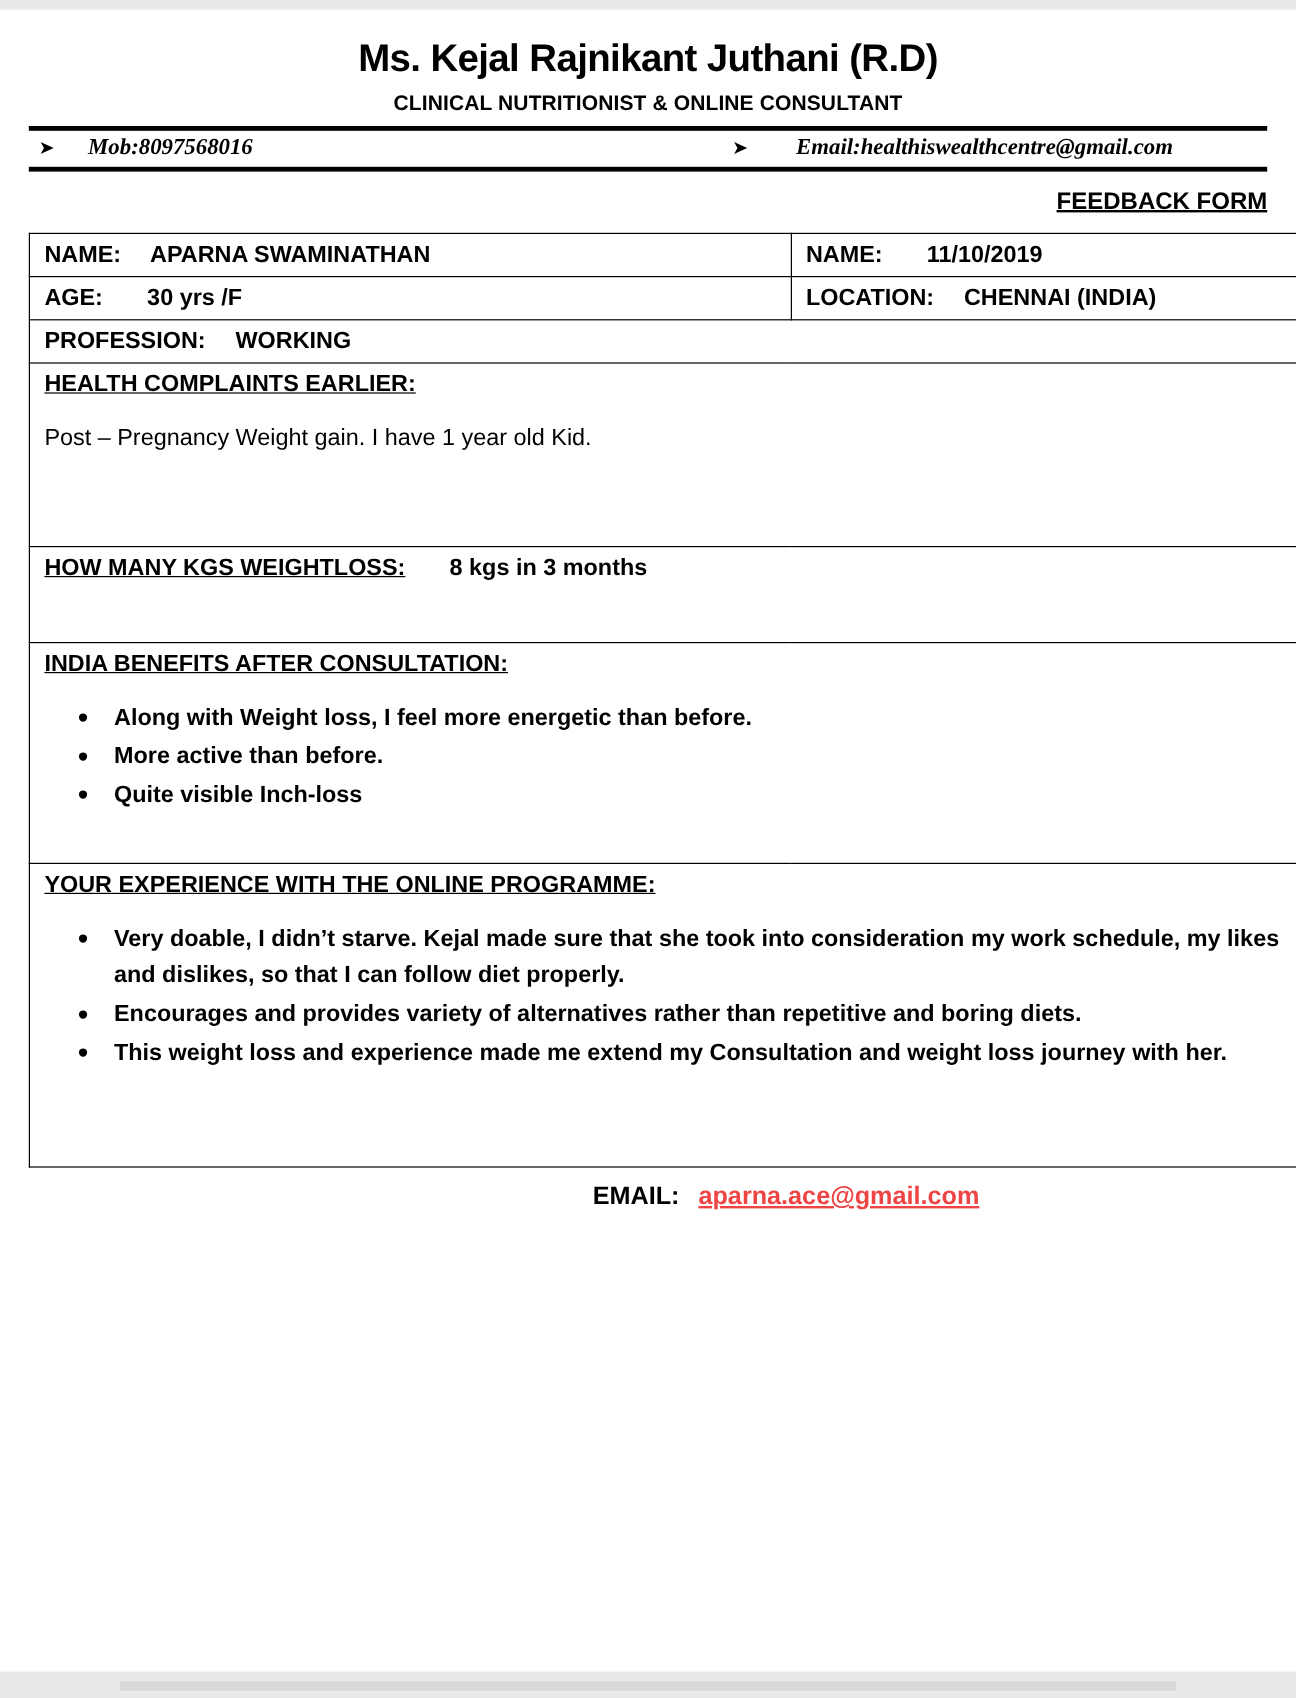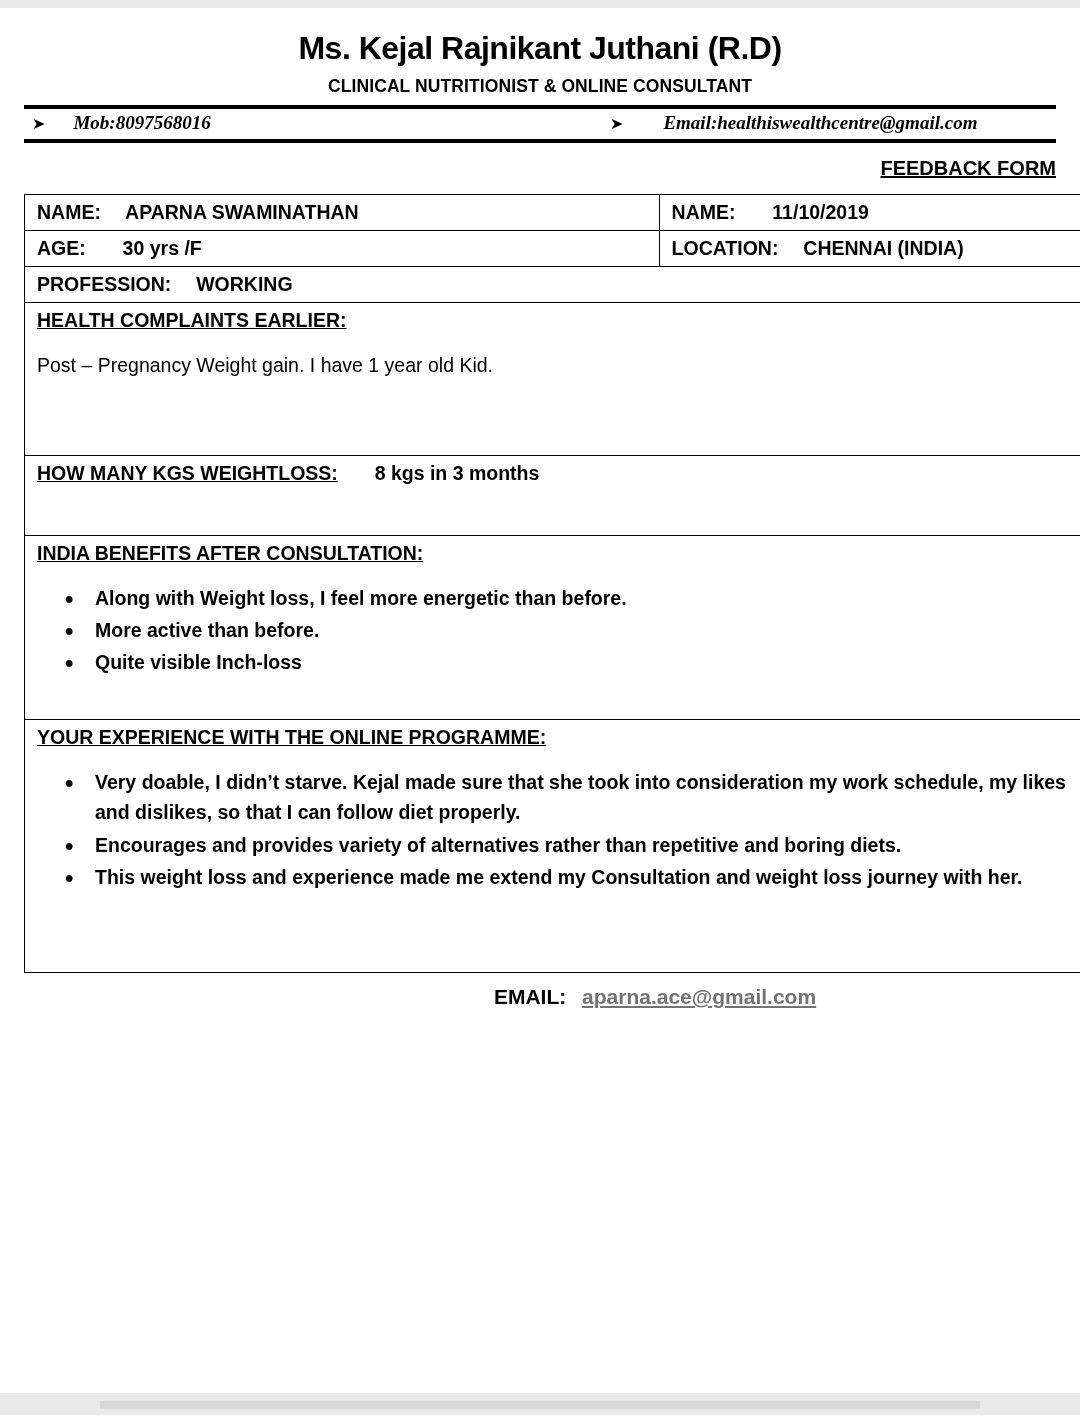--- a/index.html
+++ b/index.html
@@ -128,21 +128,21 @@
   .email-line {
     width: 966px;
     margin: 12px auto 0 auto;
     text-align: center;
     font-size: 21px;
     font-weight: bold;
     padding-left: 230px;
     box-sizing: border-box;
   }
   .email-link {
-    color: #737373;
+    color: #ef4444;
     margin-left: 10px;
   }
   .bottom-strip {
     position: absolute;
     bottom: 0;
     left: 0;
     width: 100%;
     height: 22px;
     background: #e9e9e9;
   }

